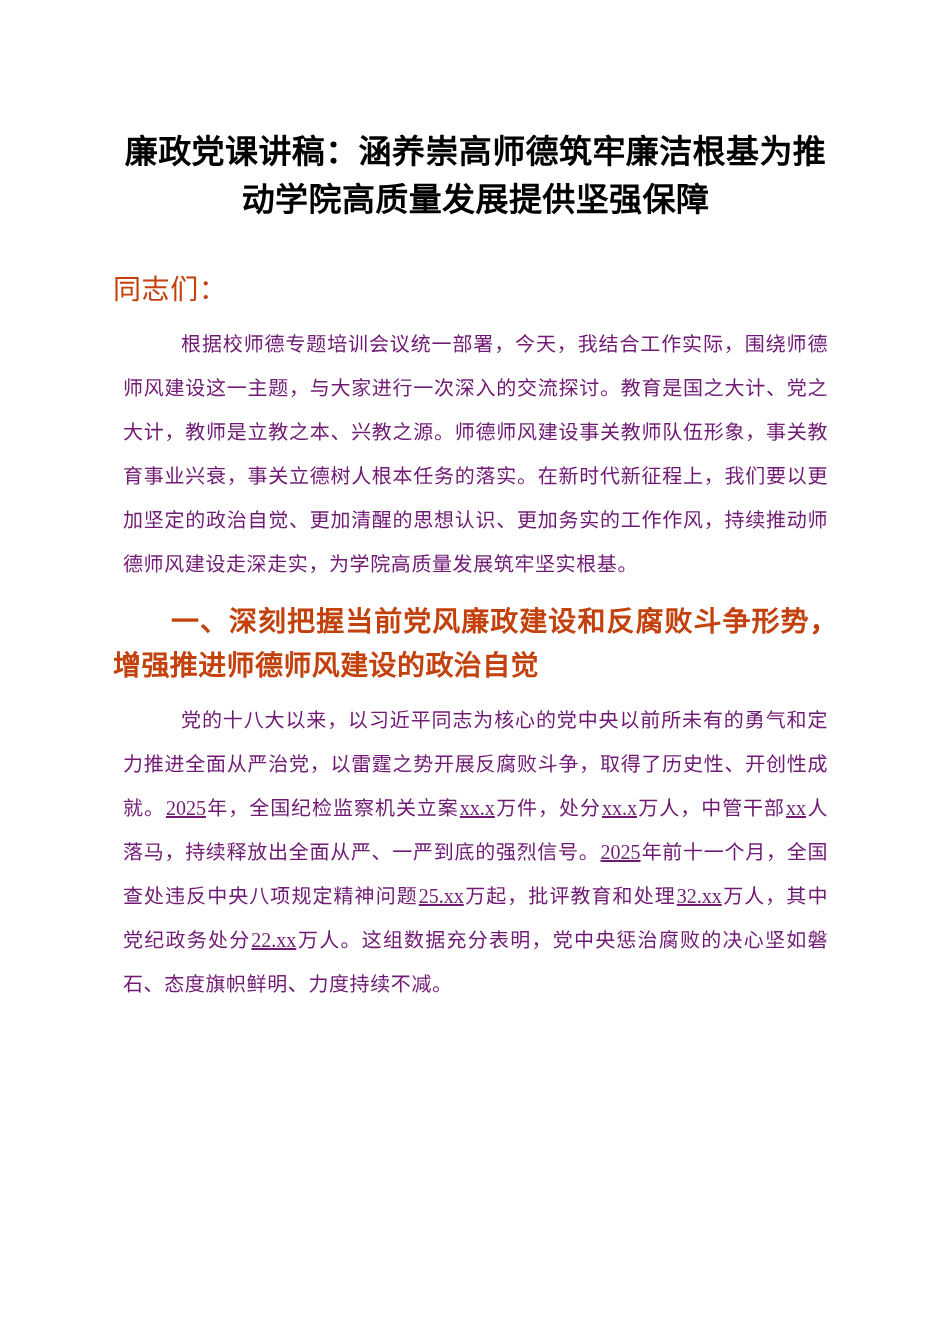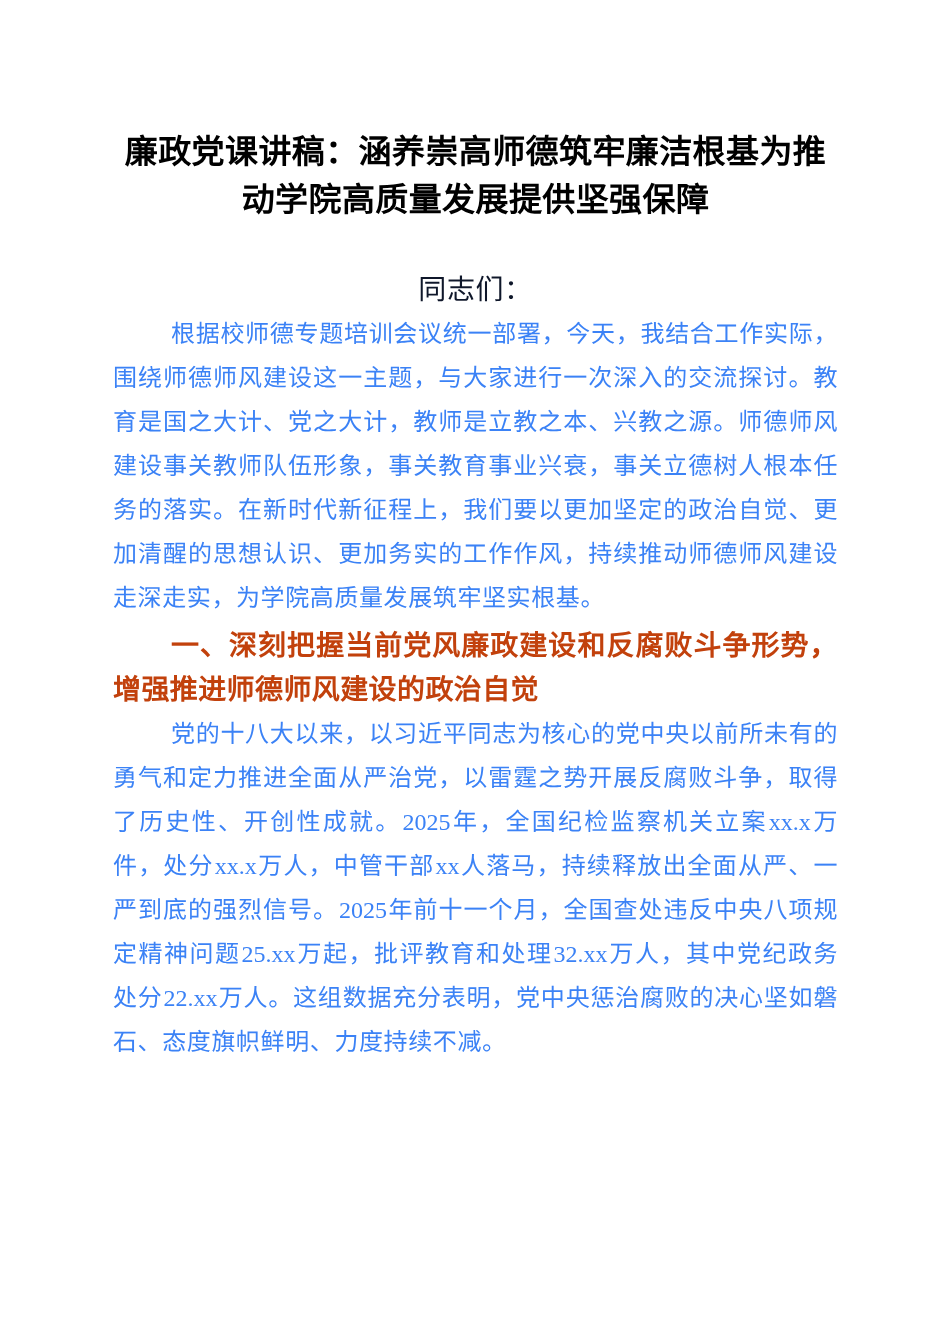--- a/index.html
+++ b/index.html
@@ -48,44 +48,44 @@
   }
 
   
   .salutation {
     margin: 0;
     font-family: "Liberation Sans", "DejaVu Sans", sans-serif;
     font-size: 28px;
     line-height: 44px;
     letter-spacing: 0.6px;
     padding-top: 44px;
-    color: #0f172a;
-    text-align: center;
+    color: #c2410c;
   }
 
   
   .para {
-    margin: 0;
+    margin: 10px;
     font-family: "Liberation Sans", "DejaVu Sans", sans-serif;
-    font-size: 24px;
+    font-size: 20px;
     line-height: 44px;
     text-align: justify;
     text-align-last: left;
     text-indent: 58px;
     letter-spacing: 0.6px;
-    color: #3b82f6;
+    color: #701a75;
     word-break: break-all;
   }
 
   
   .para .lat,
   .salutation .lat {
     font-family: "Liberation Serif", "DejaVu Serif", serif;
     letter-spacing: 0;
     padding: 0 1px;
+    text-decoration: underline;
   }
 
   
   .section-heading {
     margin: 0;
     font-family: "Liberation Sans", "DejaVu Sans", sans-serif;
     font-weight: bold;
     font-size: 28px;
     line-height: 44px;
     text-align: justify;

